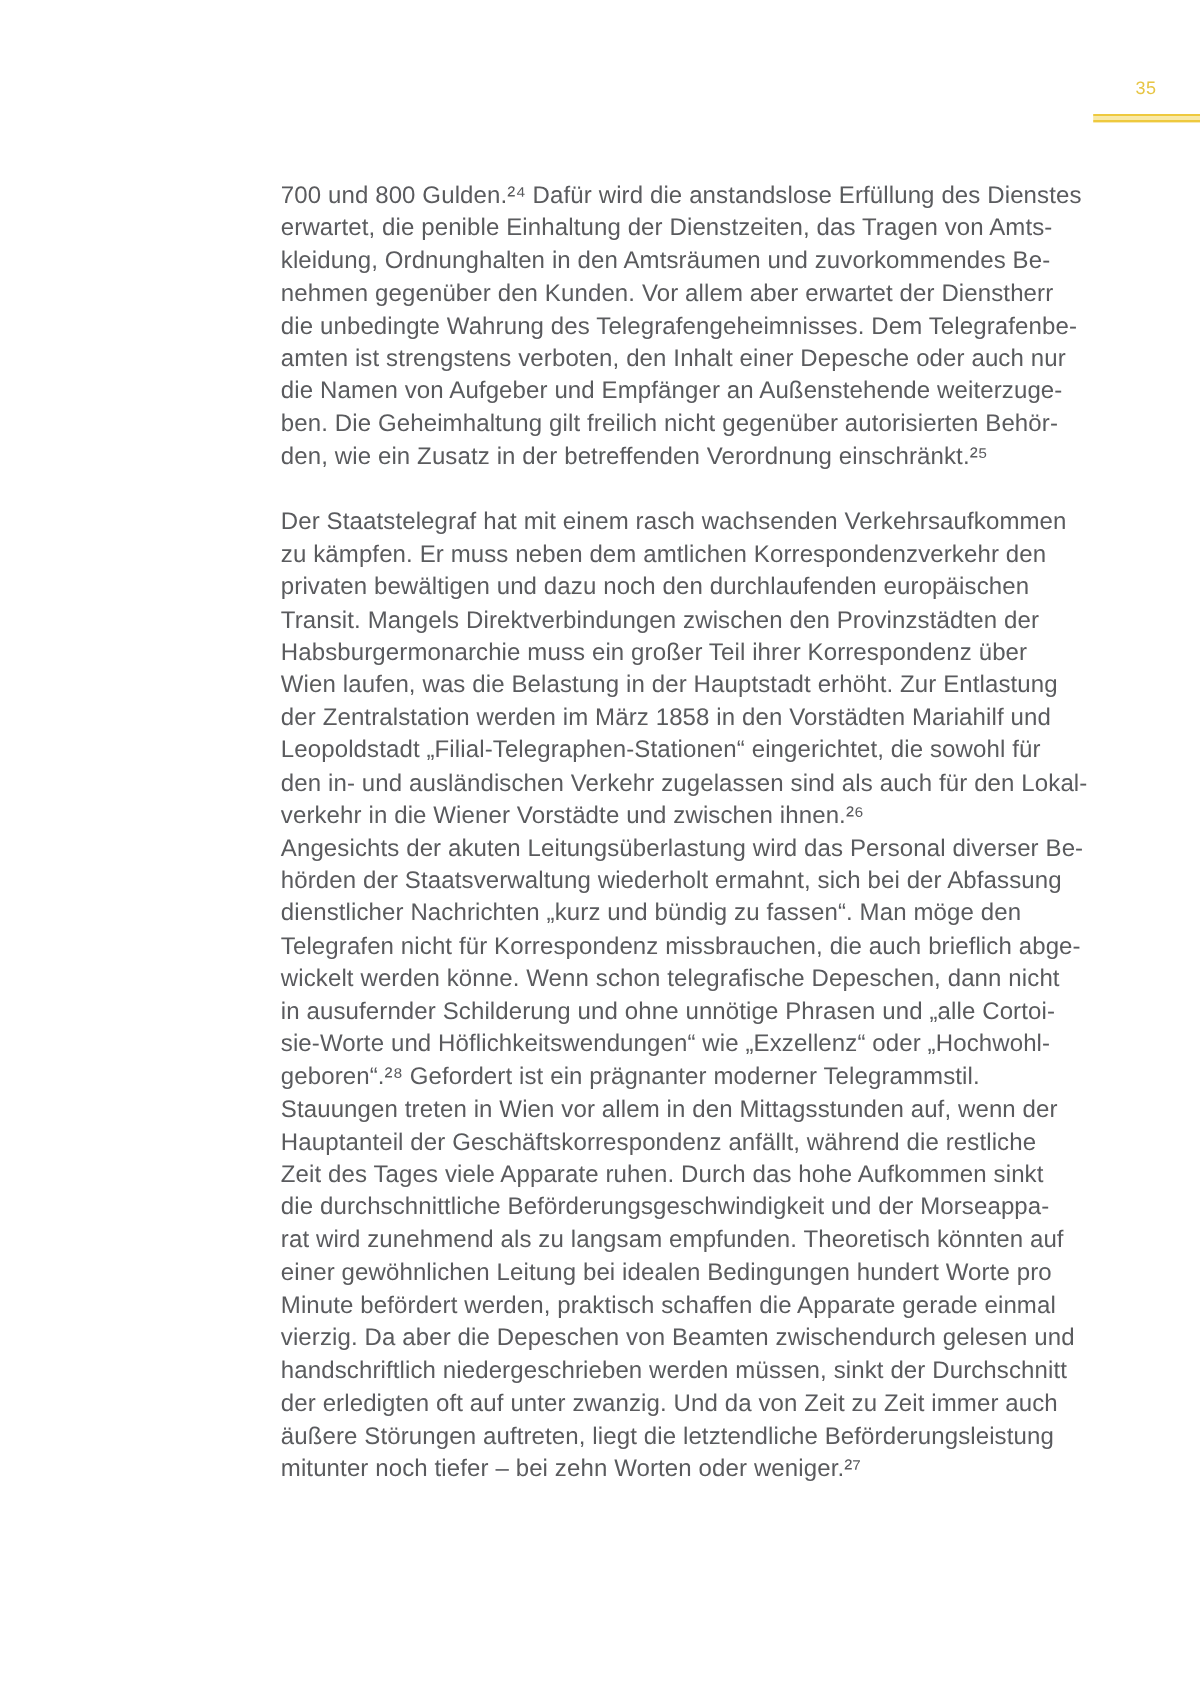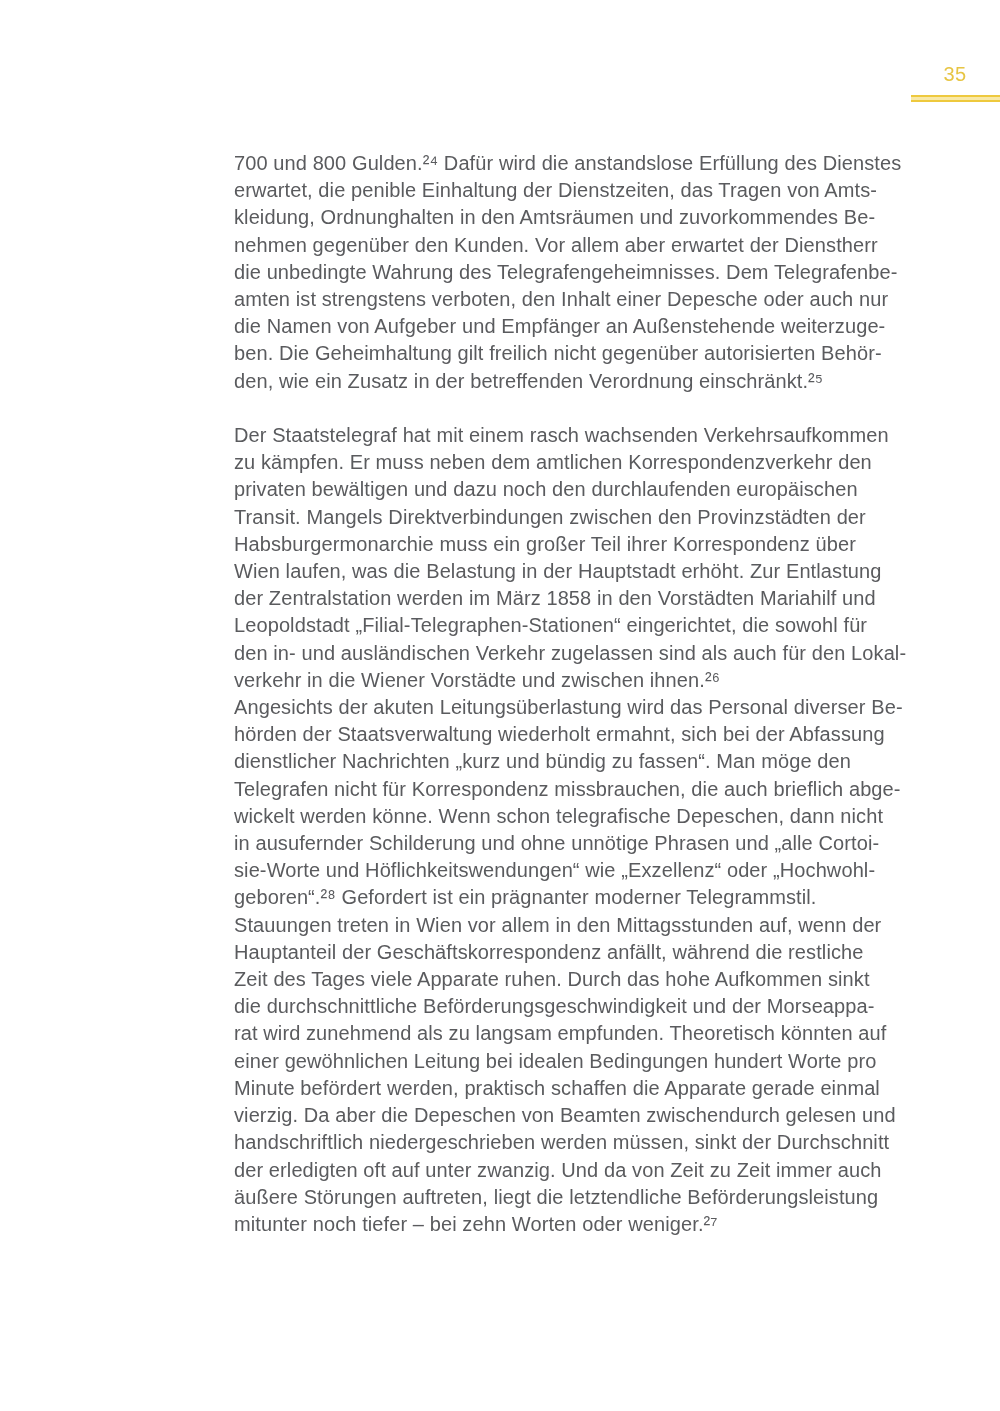--- a/index.html
+++ b/index.html
@@ -12,21 +12,21 @@
     overflow: hidden;
   }
 
   
   .pagenum {
     position: absolute;
     top: 62px;
     left: 910px;
     width: 90px;
     text-align: center;
-    font-size: 20px;
+    font-size: 15px;
     line-height: 24px;
     color: #e7c544;
     letter-spacing: 0.5px;
   }
 
   
   .pagenum-rule {
     position: absolute;
     top: 95px;
     left: 911px;

